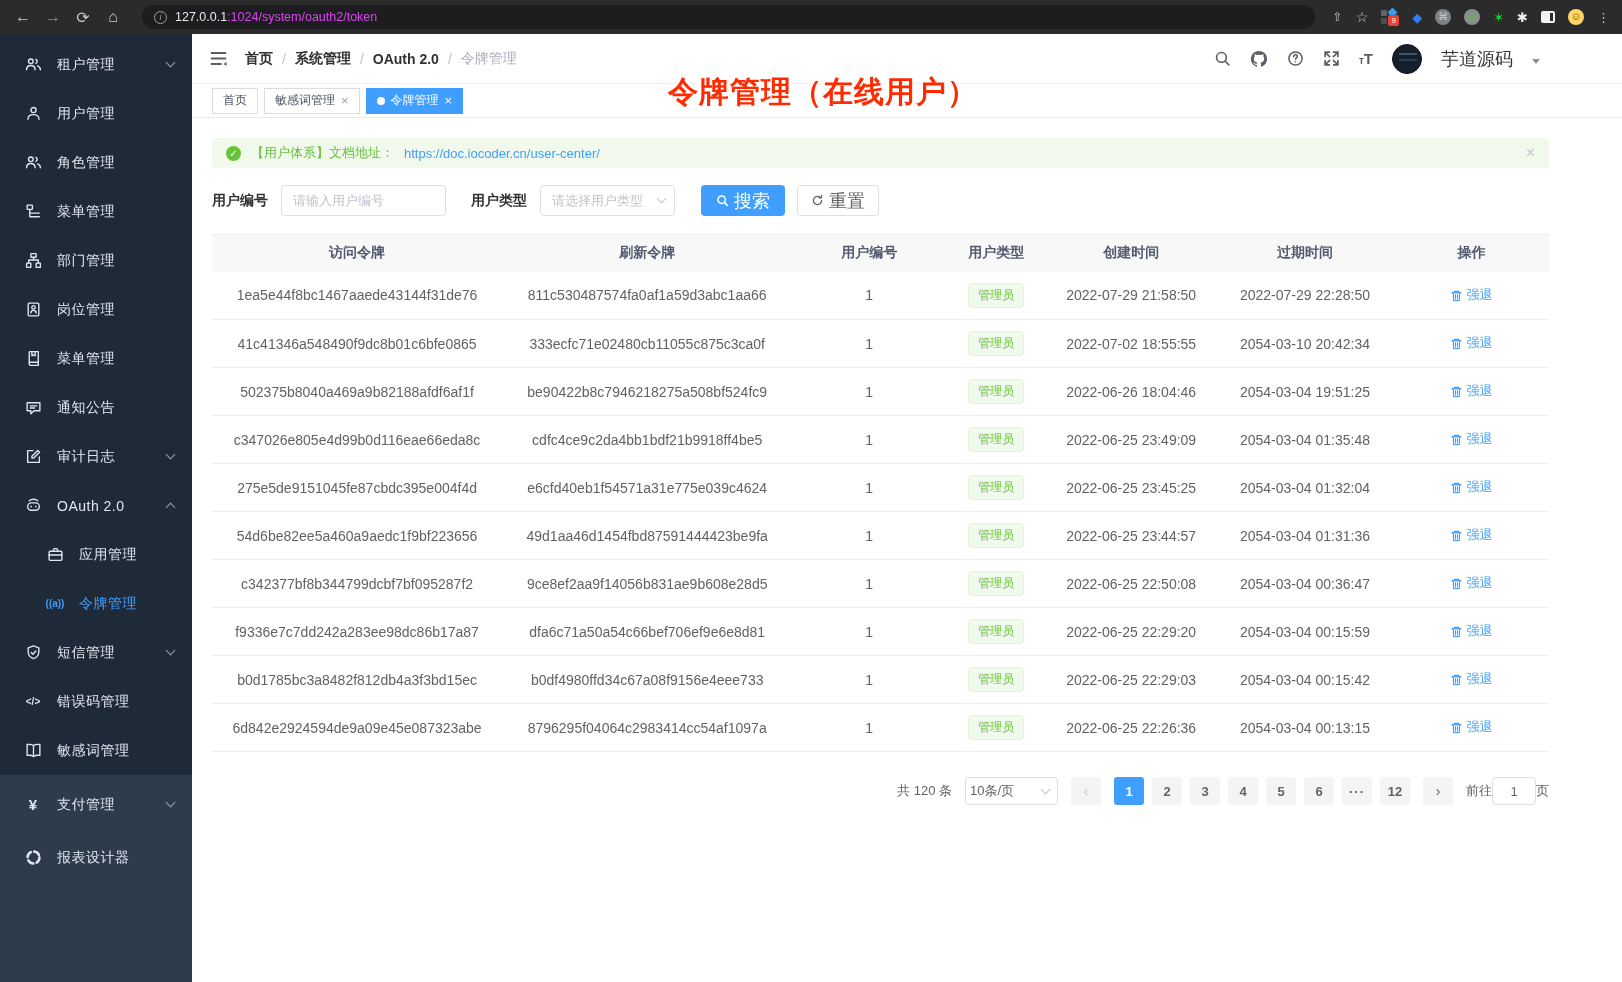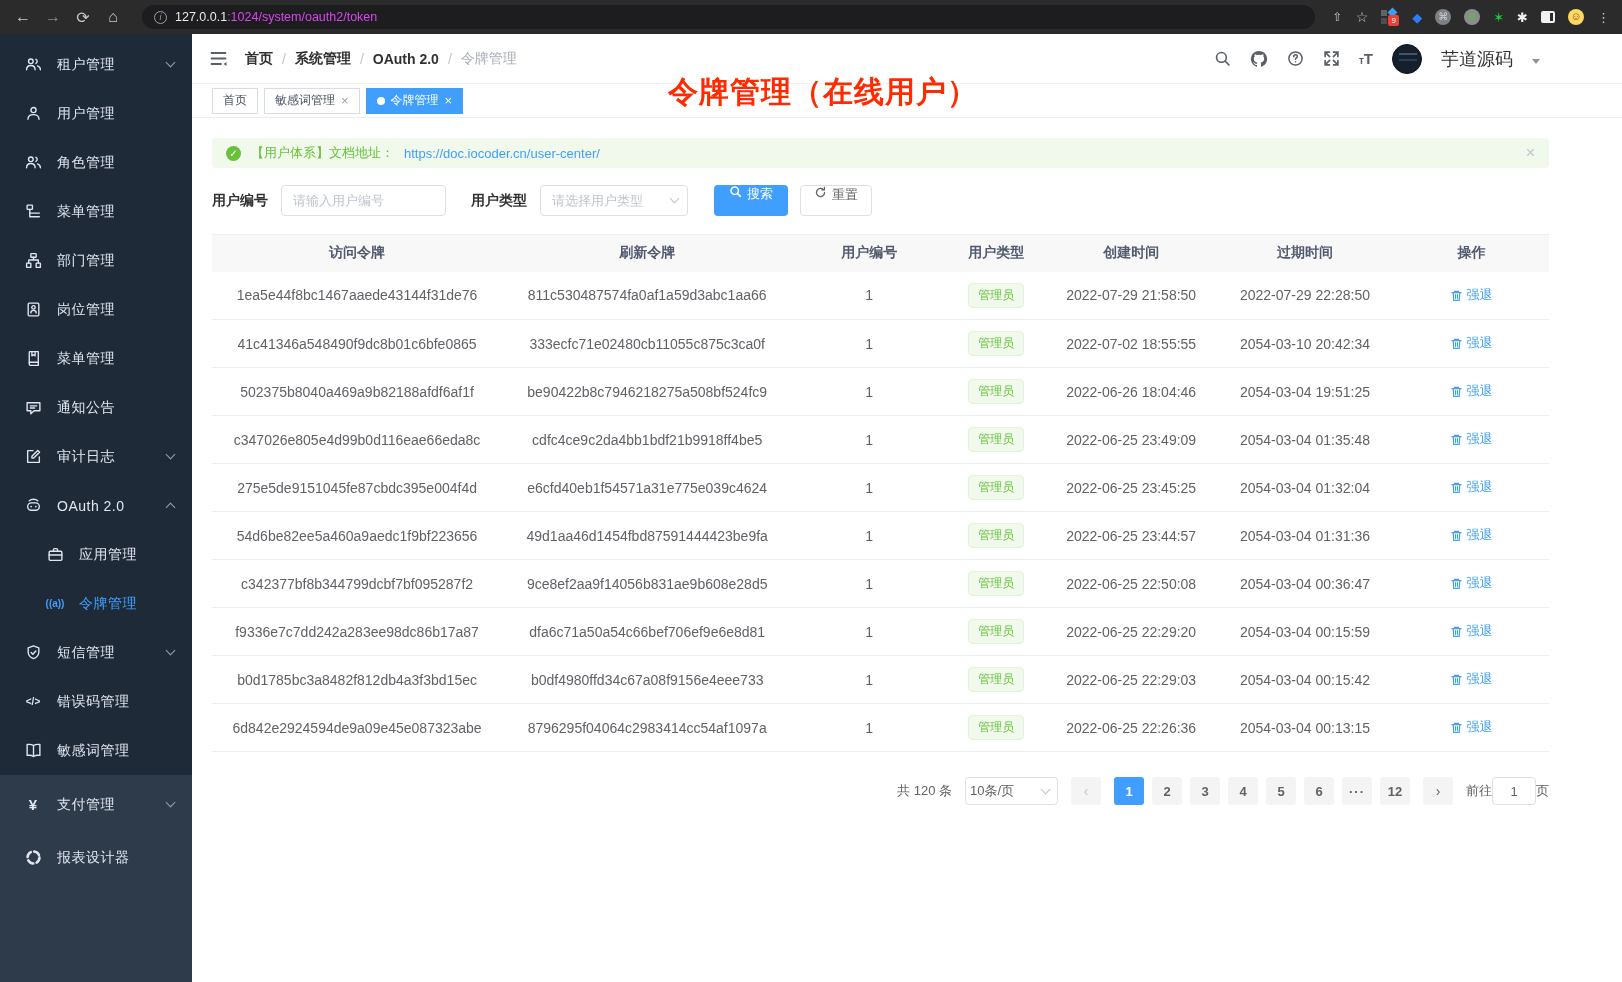--- a/index.html
+++ b/index.html
@@ -98,26 +98,26 @@
   .chk { width:15px; height:15px; border-radius:50%; background:#67c23a; color:#fff; font-size:10px;
     display:flex; align-items:center; justify-content:center; flex:none; }
   .alert a { color:#409eff; text-decoration:none; cursor:pointer; }
   .alert .close { margin-left:auto; color:#c0c4cc; font-size:16px; cursor:pointer; }
 
   .filters { display:flex; align-items:center; margin-top:17px; font-size:14px; }
   .flabel { font-weight:700; color:#303133; margin-right:13px; }
   .finput { width:165px; height:31px; border:1px solid #dcdfe6; border-radius:4px; padding:0 11px;
     font-size:13px; color:#606266; outline:none; margin-right:25px; font-family:inherit; }
   .finput::placeholder { color:#bfc4cc; }
-  .fselect { width:148px; height:31px; border:1px solid #dcdfe6; border-radius:4px; padding:0 9px 0 11px;
+  .fselect { width:135px; height:31px; border:1px solid #dcdfe6; border-radius:4px; padding:0 9px 0 11px;
     display:flex; align-items:center; justify-content:space-between; font-size:13px; color:#bfc4cc;
     margin-right:26px; cursor:pointer; }
   .schev { width:7px; height:7px; border-right:1.2px solid #c0c4cc; border-bottom:1.2px solid #c0c4cc;
     transform:rotate(45deg); margin-top:-4px; }
-  .btn { height:31px; border-radius:4px; font-size:13px; display:inline-flex; align-items:flex-start;
+  .btn { height:31px; border-radius:4px; font-size:18px; display:inline-flex; align-items:center;
     gap:5px; cursor:pointer; border:none; font-family:inherit; }
   .btn-search { background:#409eff; color:#fff; padding:0 15px; margin-right:12px; }
   .btn-reset { background:#fff; color:#606266; border:1px solid #dcdfe6; padding:0 13px; }
 
   table { width:100%; border-collapse:collapse; margin-top:18px; font-size:14px; table-layout:fixed; }
   thead th { background:#f8f8f9; color:#515a6e; font-weight:700; height:37px; text-align:center;
     border-top:1px solid #eceef2; }
   tbody td { height:48px; text-align:center; color:#606266; border-bottom:1px solid #ebeef5;
     overflow:hidden; white-space:nowrap; }
   .badge { display:inline-block; background:#f0f9eb; border:1px solid #e1f3d8; color:#67c23a;

